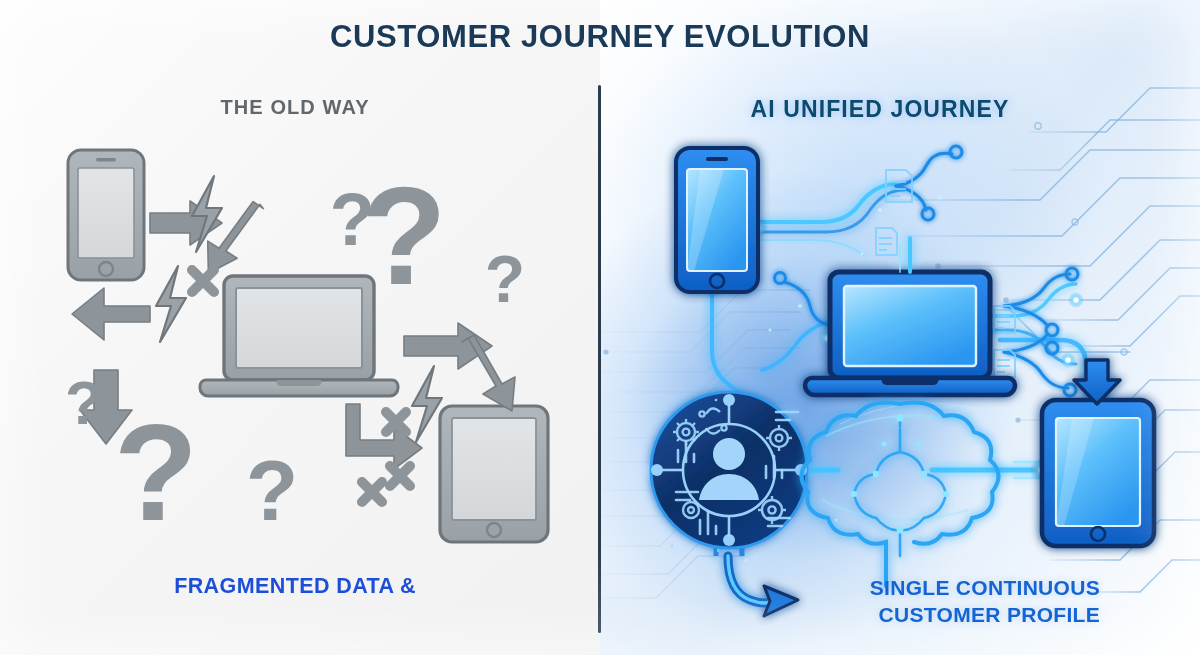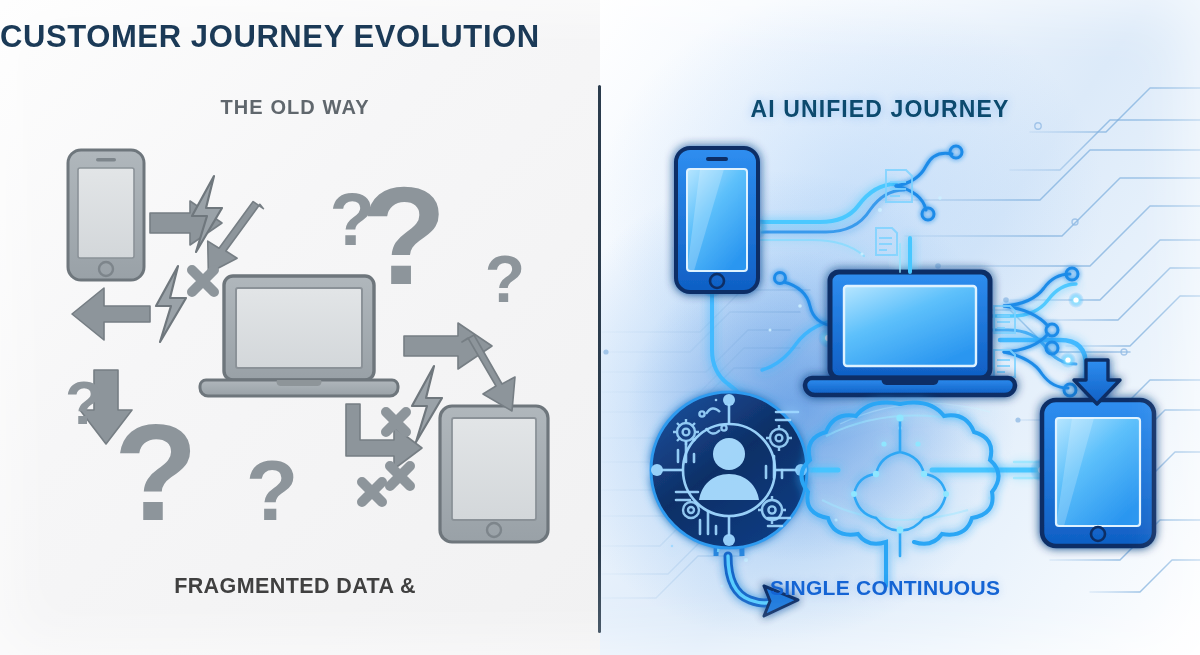--- a/index.html
+++ b/index.html
@@ -46,21 +46,21 @@
   .divider{
     position:absolute;left:598px;top:85px;
     width:2.5px;height:548px;
     background:linear-gradient(180deg,#2a3b4c 0%,#2b3c4d 85%,#4a5a69 100%);
     border-radius:2px;
   }
 
   
   .title{
     position:absolute;left:0;top:19px;width:1200px;
-    text-align:left;
+    text-align:center;
     font-size:31px;font-weight:bold;letter-spacing:.6px;
     color:#1b3a57;
     text-shadow:0 1px 0 rgba(255,255,255,.6);
   }
   .sub-left{
     position:absolute;left:60px;top:96px;width:470px;
     text-align:center;
     font-size:20px;font-weight:bold;letter-spacing:1.1px;
     color:#60676d;
   }
@@ -68,25 +68,25 @@
     position:absolute;left:640px;top:96px;width:480px;
     text-align:center;
     font-size:23px;font-weight:bold;letter-spacing:1.1px;
     color:#0c4a6e;
     text-shadow:0 0 10px rgba(40,130,235,.35);
   }
   .cap-left{
     position:absolute;left:55px;top:572px;width:480px;
     text-align:center;line-height:1.32;
     font-size:21.5px;font-weight:bold;letter-spacing:.4px;
-    color:#404040;
+    color:#1d4ed8;
   }
   .cap-right{
     position:absolute;left:770px;top:574px;width:330px;
-    text-align:left;line-height:1.3;
+    text-align:right;line-height:1.3;
     font-size:21px;font-weight:bold;letter-spacing:.3px;
     color:#1464d4;
     text-shadow:0 0 8px rgba(30,110,220,.22);
   }
 
   
   .layer{position:absolute;left:0;top:0;width:1200px;height:655px;pointer-events:none;}
 </style>
 </head>
 <body>
@@ -491,15 +491,16 @@
 
   <div class="sub-left">THE OLD WAY</div>
   <div class="sub-right">AI UNIFIED JOURNEY</div>
 
   <div class="cap-left">
     <div>FRAGMENTED DATA &amp;</div>
   </div>
 
   <div class="cap-right">
     <div>SINGLE CONTINUOUS</div>
+    <div>CUSTOMER PROFILE</div>
   </div>
 
 </div>
 
 </body></html>

